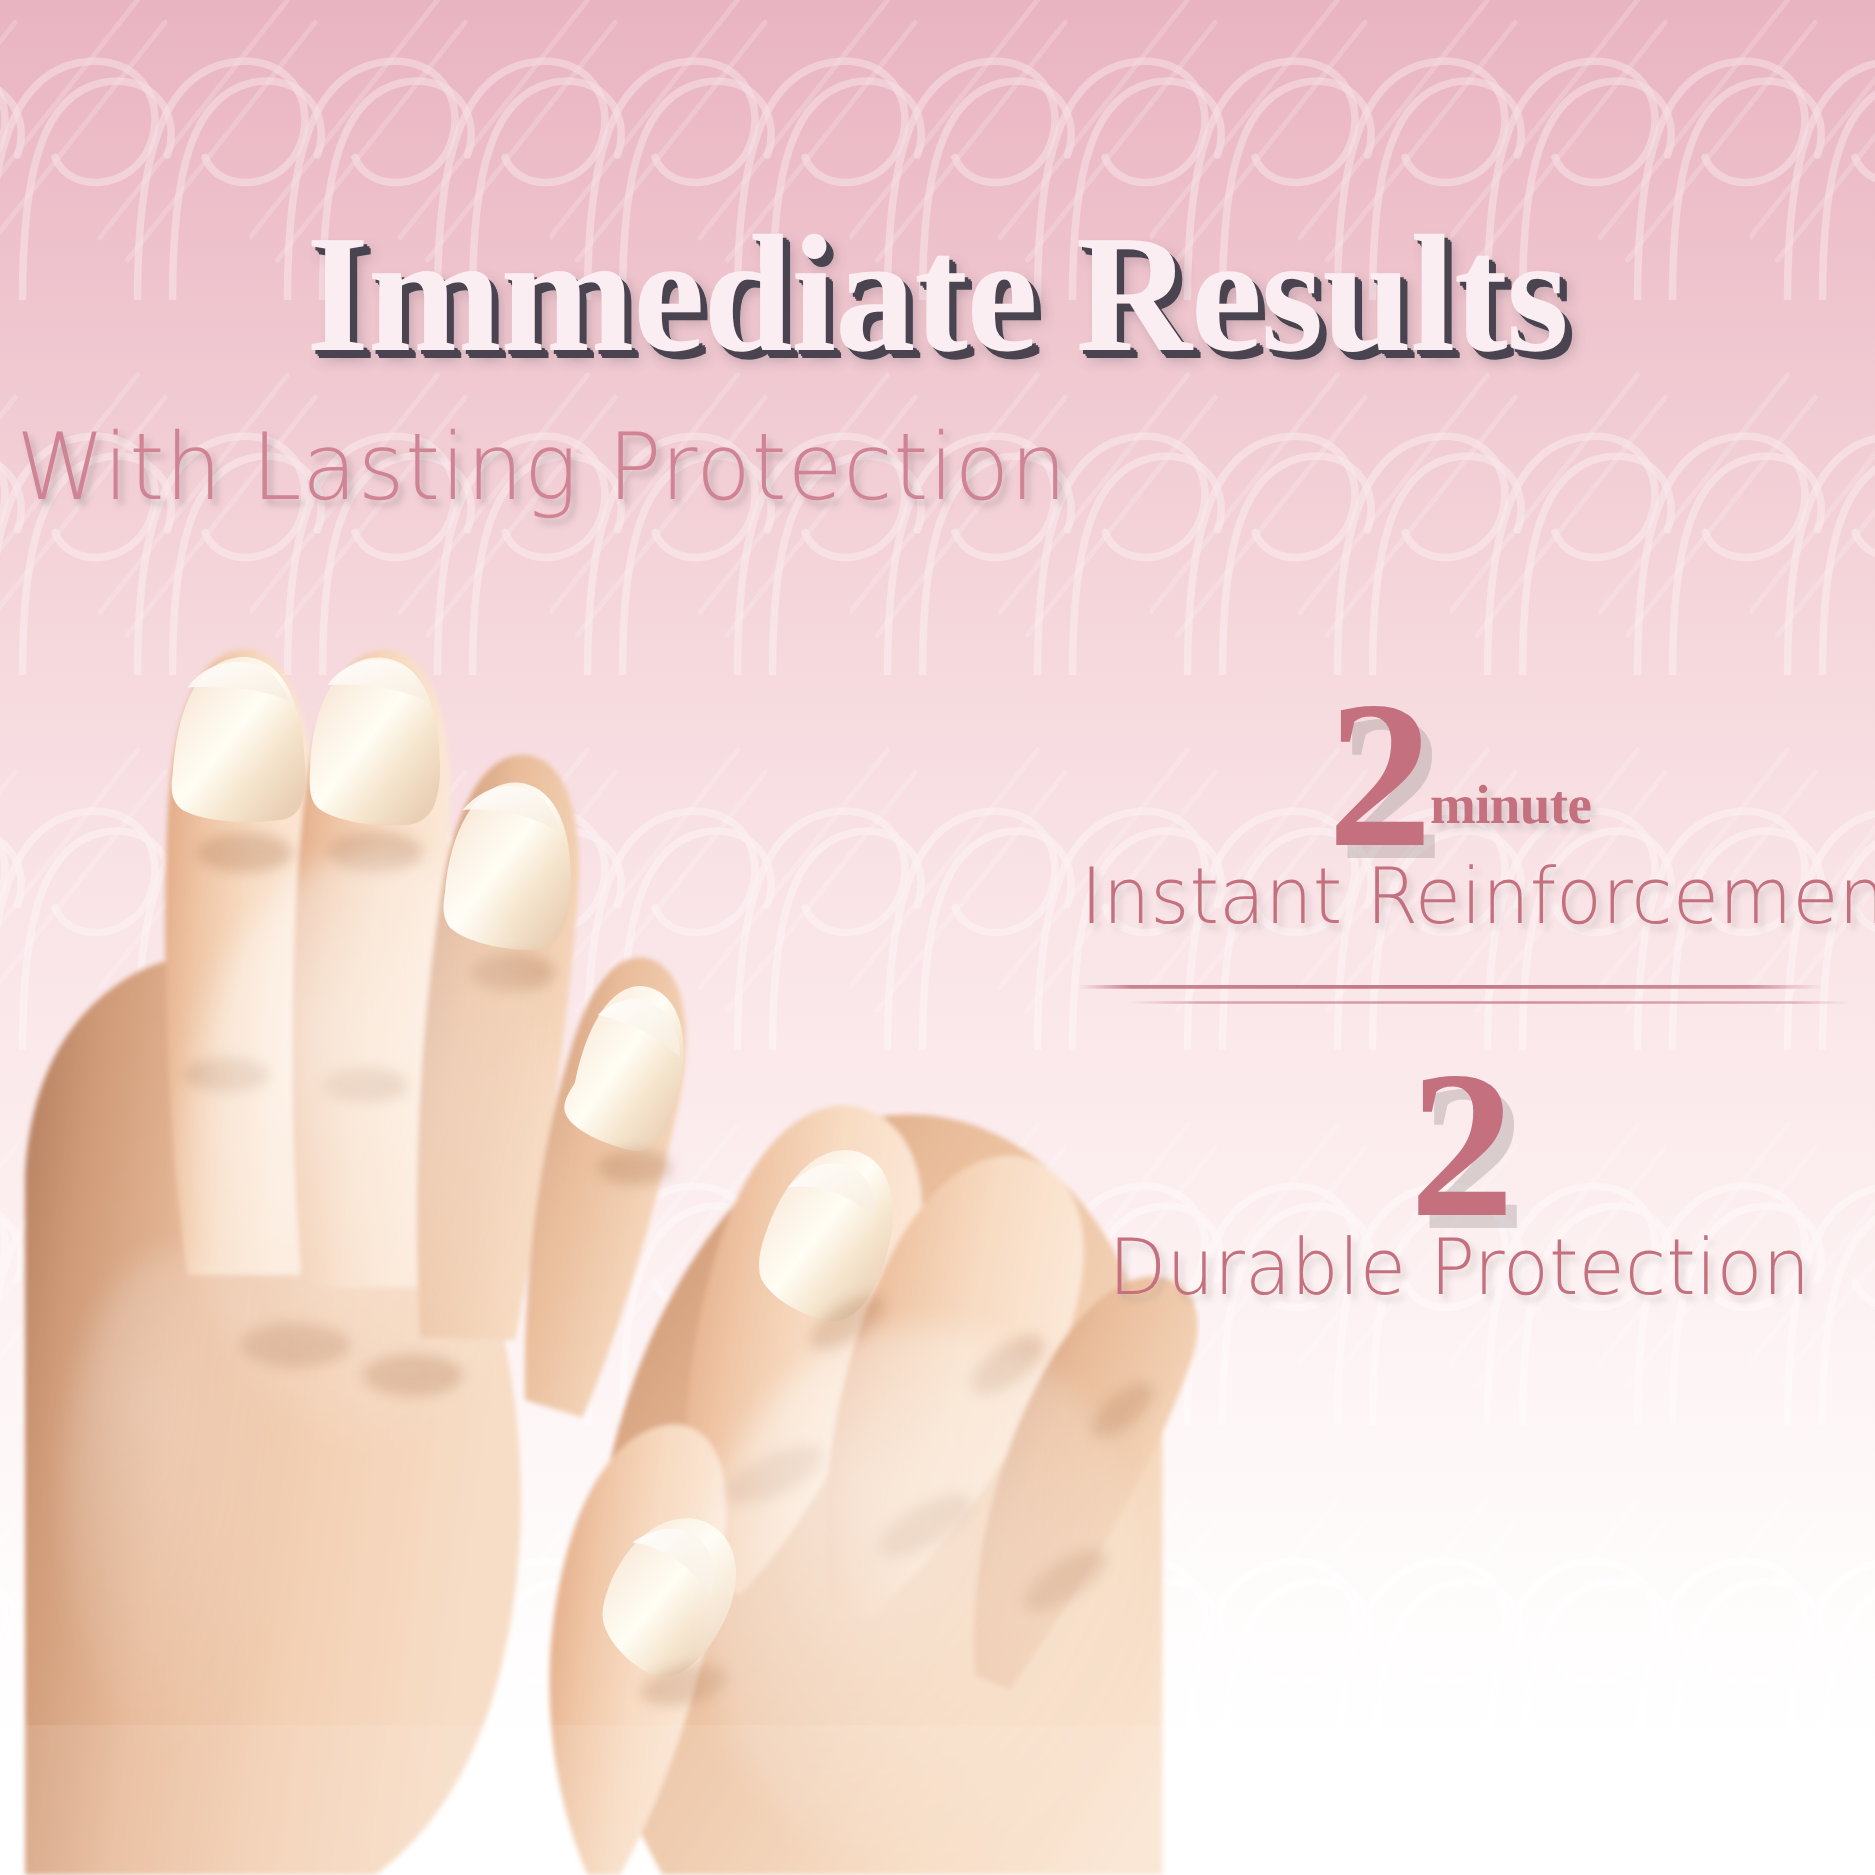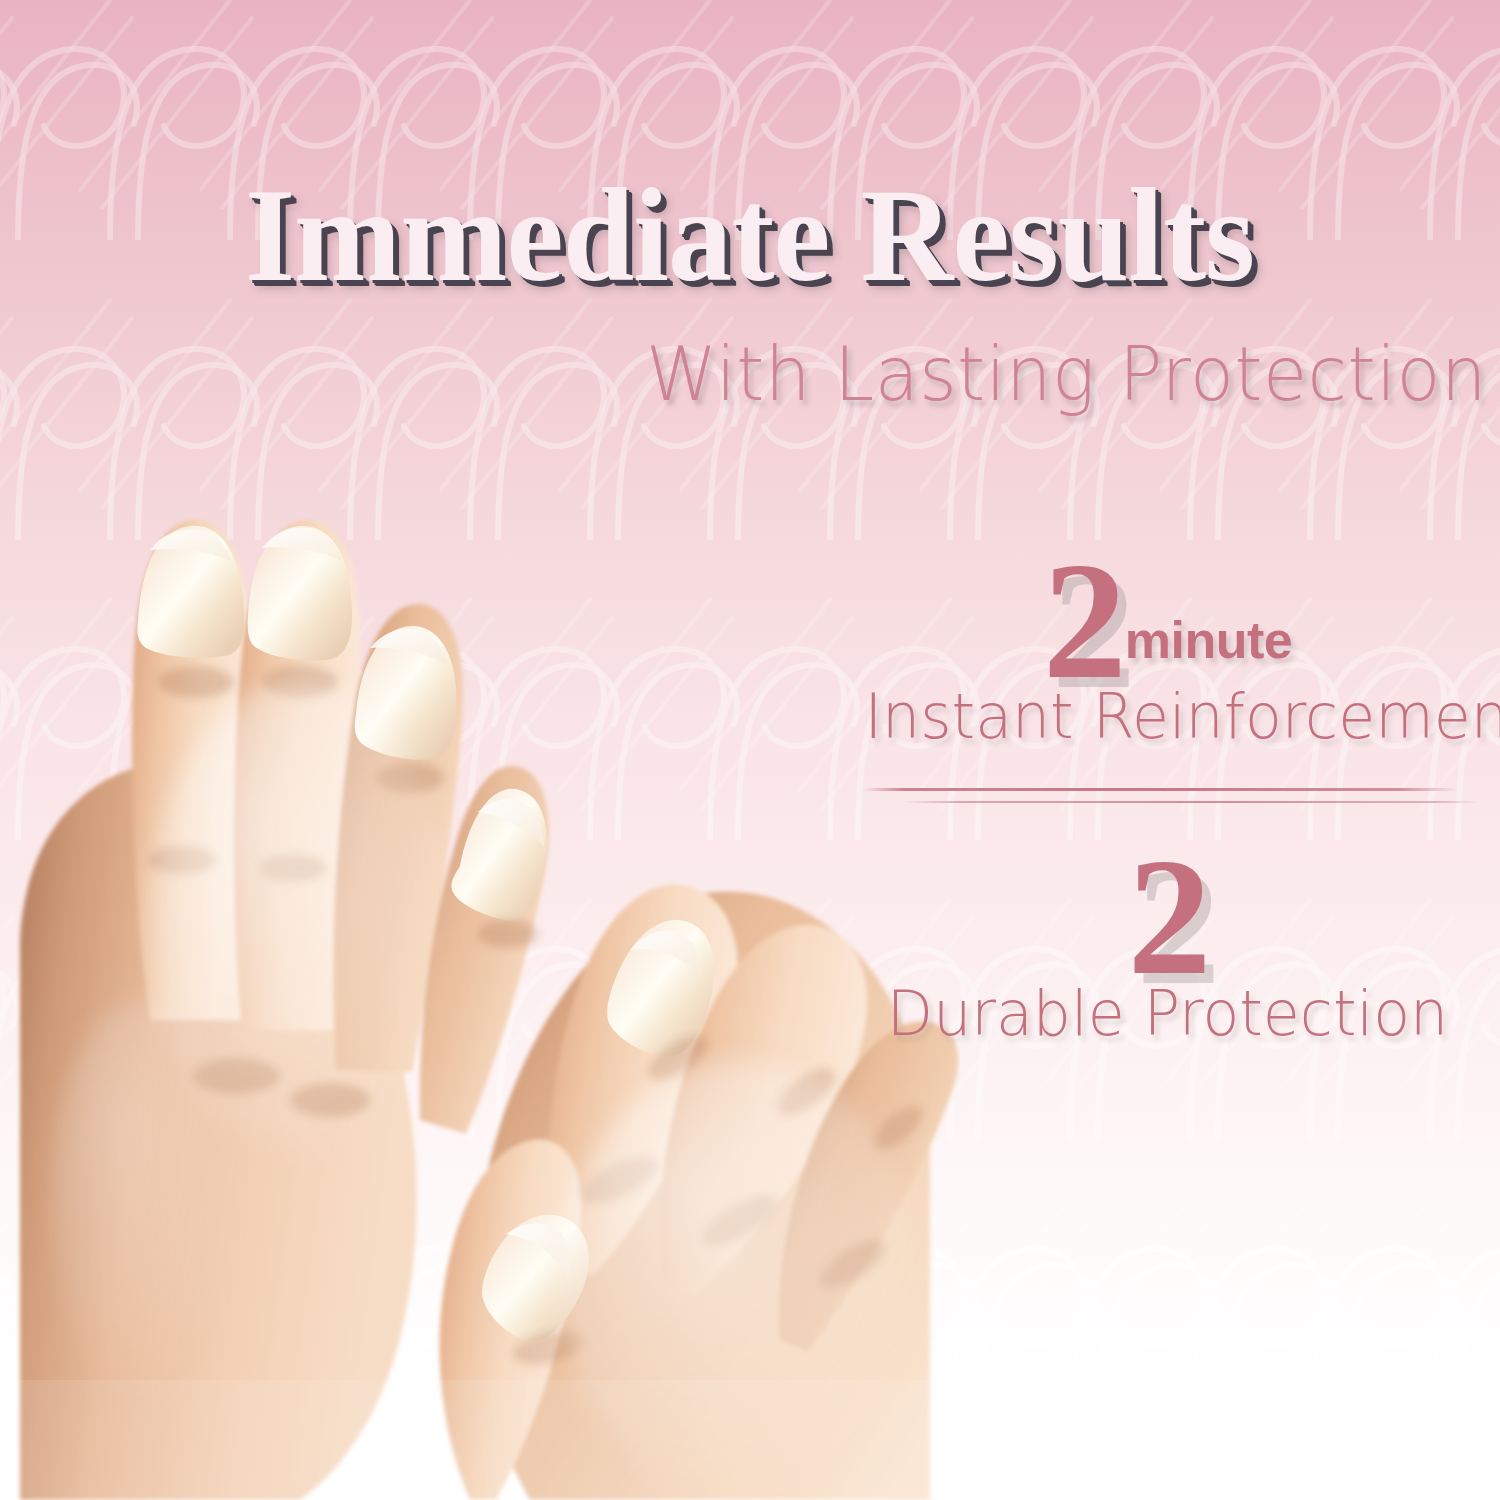--- a/index.html
+++ b/index.html
@@ -72,21 +72,21 @@
     transform-origin: center;
     white-space: nowrap;
   }
 
   
   .subtitle-wrap {
     position: absolute;
     left: 0;
     right: 0;
     top: 276px;
-    text-align: right;
+    text-align: left;
   }
   .subtitle {
     display: inline-block;
     font-family: "DejaVu Sans", sans-serif;
     font-weight: 300;
     font-size: 74px;
     line-height: 1;
     letter-spacing: .5px;
     color: #cf8394;
     text-shadow: 4px 5px 5px rgba(120,110,115,.35);
@@ -113,23 +113,23 @@
   .stat-number {
     font-family: "Liberation Serif", "DejaVu Serif", serif;
     font-weight: 700;
     font-size: 168px;
     line-height: .86;
     color: #c4707f;
     text-shadow: 9px 10px 0 rgba(150,140,140,.33);
     letter-spacing: -4px;
   }
   .stat-unit {
-    font-family: Liberation Sans, sans-serif;
+    font-family: Liberation Serif, serif;
     font-weight: 700;
-    font-size: 52px;
+    font-size: 44px;
     line-height: 1;
     color: #c4707f;
     margin-left: 2px;
     margin-bottom: 26px;
     text-shadow: 4px 5px 5px rgba(150,140,140,.30);
     letter-spacing: -.5px;
   }
   .stat-caption {
     font-family: "DejaVu Sans", sans-serif;
     font-weight: 300;

